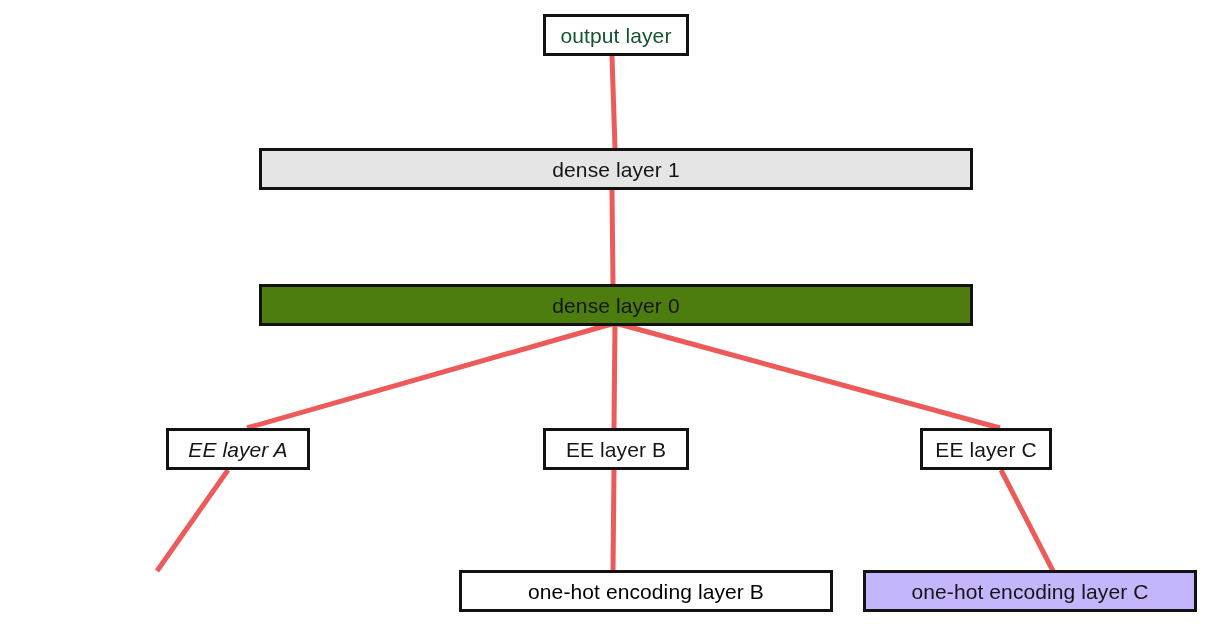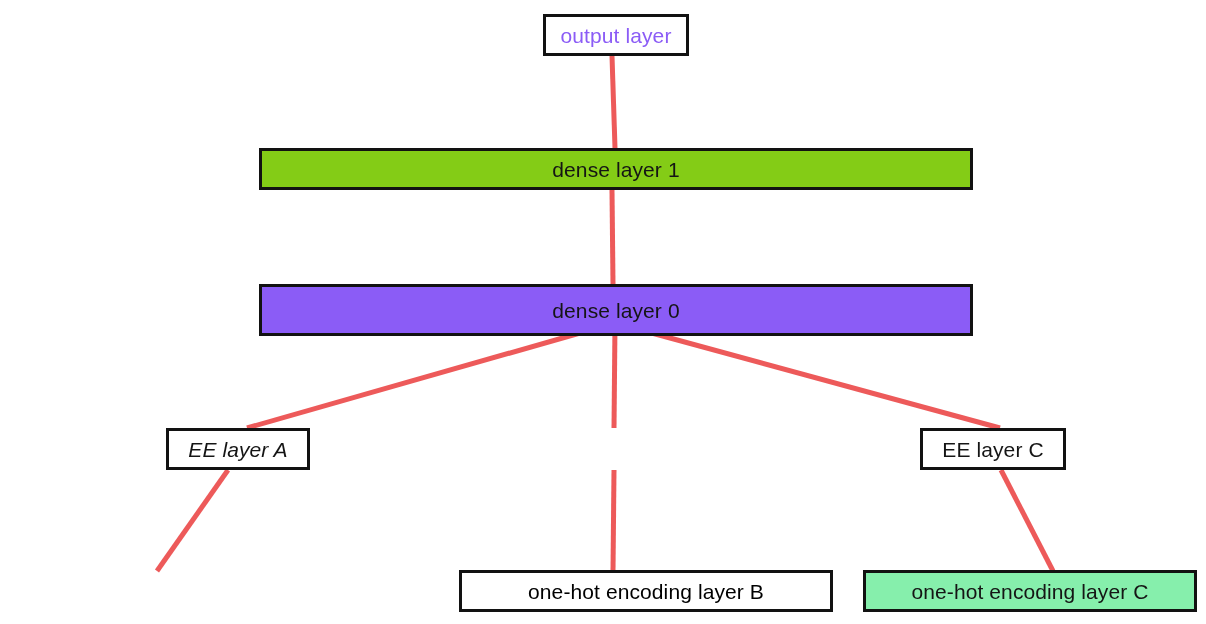--- a/index.html
+++ b/index.html
@@ -53,42 +53,45 @@
       <line x1="613" y1="284" x2="612" y2="190" stroke="#ed5a5a" stroke-width="5" stroke-linecap="butt"></line>
       <line x1="247" y1="428" x2="615" y2="323" stroke="#ed5a5a" stroke-width="5" stroke-linecap="butt"></line>
       <line x1="614" y1="428" x2="615" y2="323" stroke="#ed5a5a" stroke-width="5" stroke-linecap="butt"></line>
       <line x1="1000" y1="428" x2="615" y2="323" stroke="#ed5a5a" stroke-width="5" stroke-linecap="butt"></line>
       <line x1="157" y1="571" x2="228" y2="470" stroke="#ed5a5a" stroke-width="5" stroke-linecap="butt"></line>
       <line x1="613" y1="571" x2="614" y2="470" stroke="#ed5a5a" stroke-width="5" stroke-linecap="butt"></line>
       <line x1="1053" y1="571" x2="1001" y2="470" stroke="#ed5a5a" stroke-width="5" stroke-linecap="butt"></line>
     </svg>
 
   <div class="node" style="left: 543px; top: 14px; width: 146px; height: 42px; border-color: rgb(18, 18, 18); background: rgb(255, 255, 255);">
-    <span class="node-label" style="color: #8b5cf6;">output layer</span>
+    <span class="node-label" style="color: #14532d;">output layer</span>
   </div>
 
-  <div class="node" style="left: 259px; top: 148px; width: 714px; height: 42px; border-color: rgb(18, 18, 18); background: #84cc16;">
+  <div class="node" style="left: 259px; top: 148px; width: 714px; height: 42px; border-color: rgb(18, 18, 18); background: #e5e5e5;">
     <span class="node-label" style="color: rgb(21, 21, 21);">dense layer 1</span>
   </div>
 
-  <div class="node" style="left: 259px; top: 284px; width: 714px; height: 52px; border-color: rgb(18, 18, 18); background: #8b5cf6;">
+  <div class="node" style="left: 259px; top: 284px; width: 714px; height: 42px; border-color: rgb(18, 18, 18); background: #4d7c0f;">
     <span class="node-label" style="color: rgb(21, 21, 21);">dense layer 0</span>
   </div>
 
   <div class="node" style="left: 166px; top: 428px; width: 144px; height: 42px; border-color: rgb(18, 18, 18); background: rgb(255, 255, 255); font-style: italic;">
     <span class="node-label" style="color: rgb(21, 21, 21);">EE layer A</span>
   </div>
 
+  <div class="node" style="left: 543px; top: 428px; width: 146px; height: 42px; border-color: rgb(18, 18, 18); background: rgb(255, 255, 255);">
+    <span class="node-label" style="color: rgb(21, 21, 21);">EE layer B</span>
+  </div>
 
-  <div class="node" style="left: 920px; top: 428px; width: 146px; height: 42px; border-color: rgb(18, 18, 18); background: rgb(255, 255, 255);">
+  <div class="node" style="left: 920px; top: 428px; width: 132px; height: 42px; border-color: rgb(18, 18, 18); background: rgb(255, 255, 255);">
     <span class="node-label" style="color: rgb(21, 21, 21);">EE layer C</span>
   </div>
 
 
   <div class="node" style="left: 459px; top: 570px; width: 374px; height: 42px; border-color: rgb(18, 18, 18); background: rgb(255, 255, 255);">
     <span class="node-label" style="color: #000000;">one-hot encoding layer B</span>
   </div>
 
-  <div class="node" style="left: 863px; top: 570px; width: 334px; height: 42px; border-color: rgb(18, 18, 18); background: #86efac;">
+  <div class="node" style="left: 863px; top: 570px; width: 334px; height: 42px; border-color: rgb(18, 18, 18); background: #c4b5fd;">
     <span class="node-label" style="color: rgb(21, 21, 21);">one-hot encoding layer C</span>
   </div>
 
 </div>
 
 </body></html>

